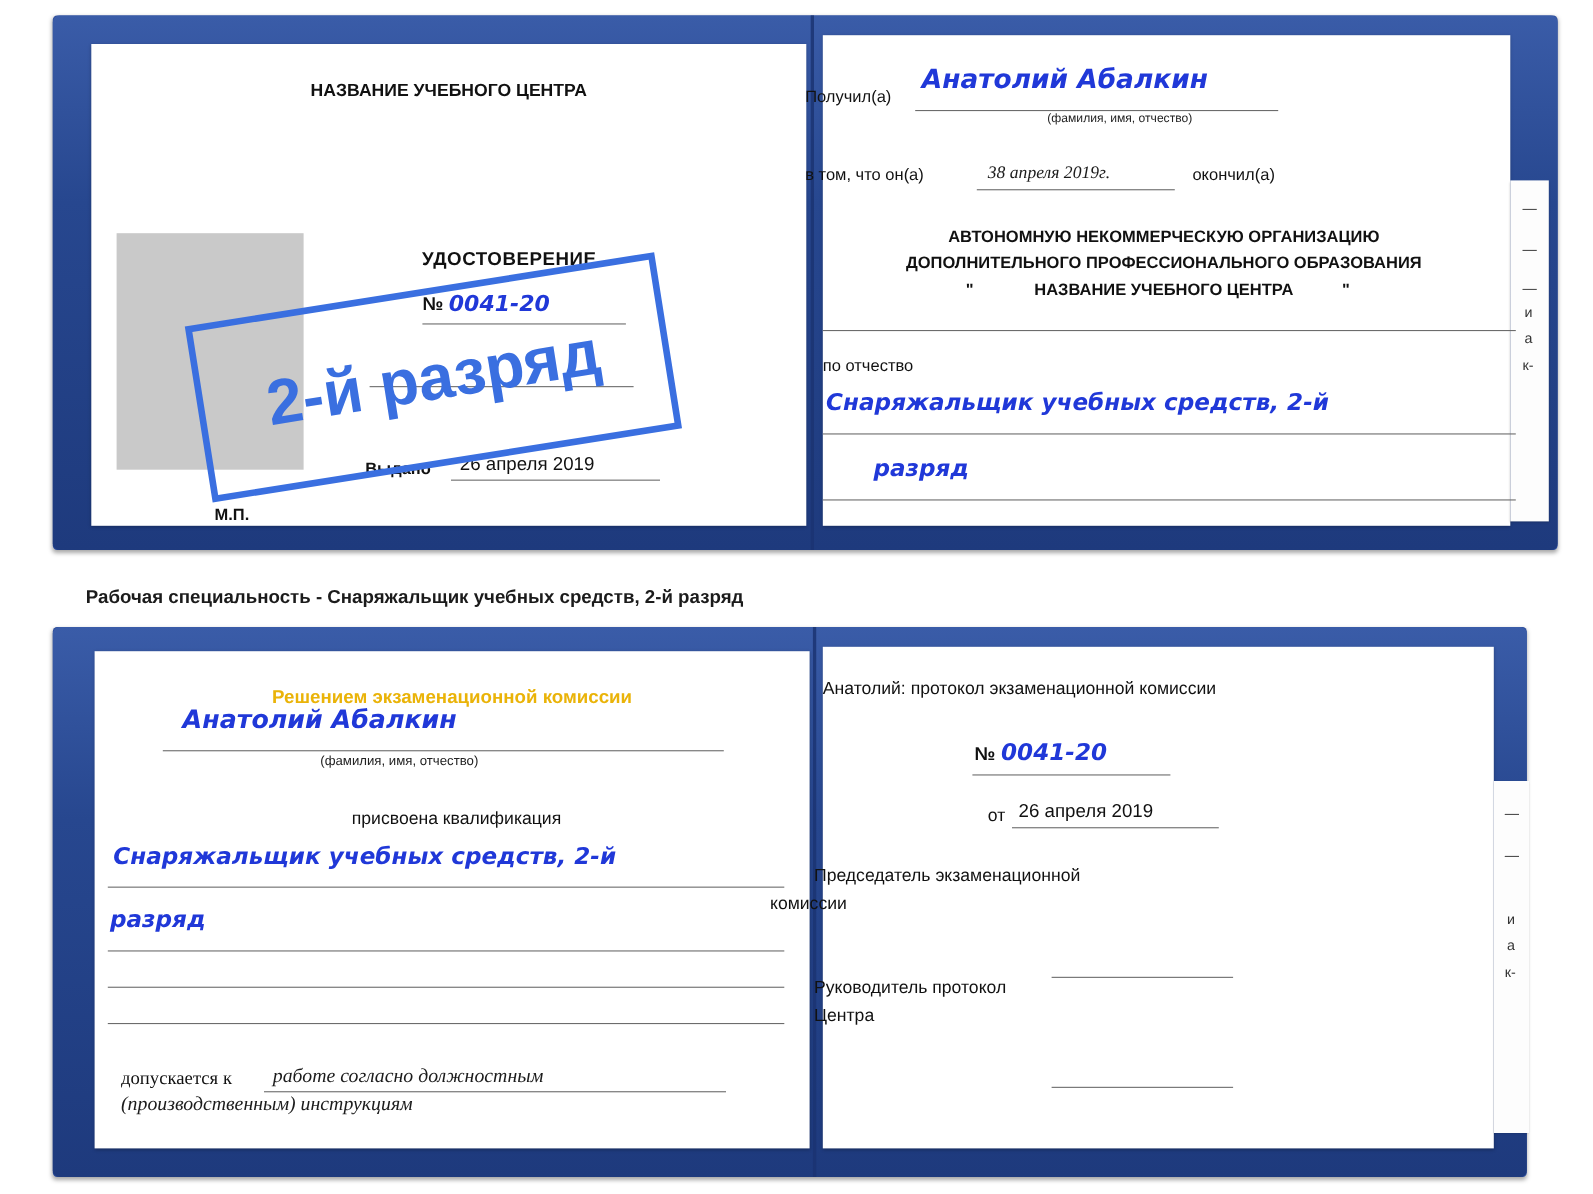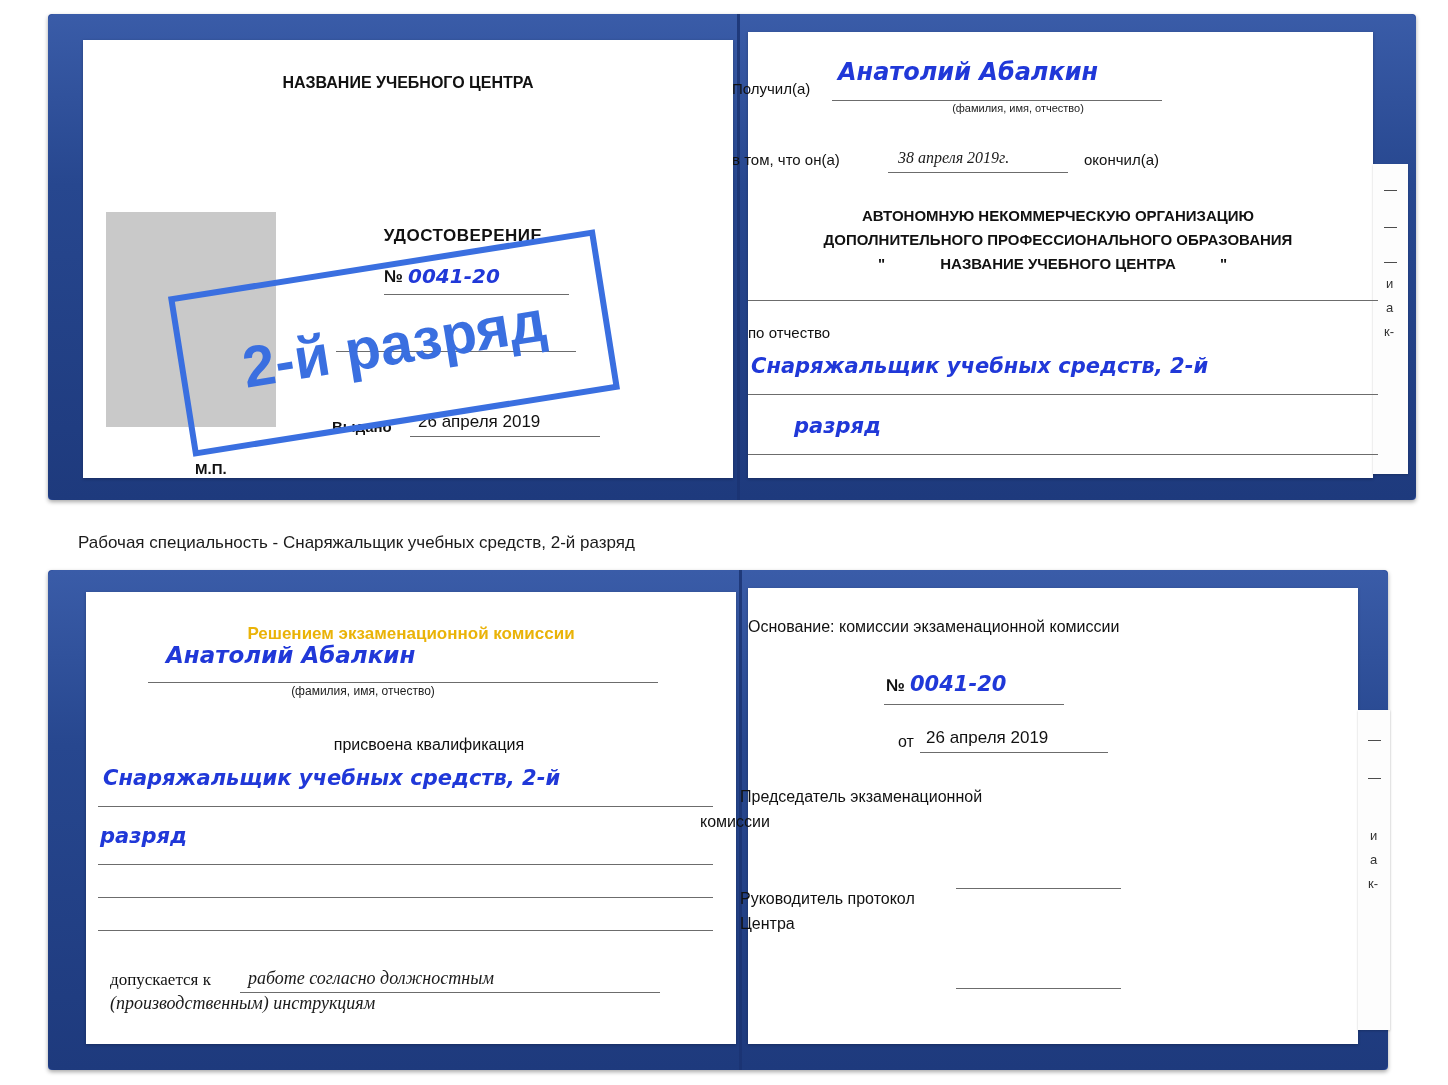--- a/index.html
+++ b/index.html
@@ -23,21 +23,21 @@
   .line{position:absolute;border-bottom:1px solid #6c6c6c;}
   .hand{font-family:"DejaVu Sans",sans-serif;color:#2038d8;font-style:italic;font-weight:bold;}
   .hand2{font-family:"Liberation Serif",serif;color:#1b1b1b;font-style:italic;}
 
   
   .stamp{position:absolute;border:6px solid #3a6fe0;color:#3a6fe0;
          font-weight:bold;display:flex;align-items:center;justify-content:center;
          transform:rotate(-9deg);background:transparent;}
   .gray-box{position:absolute;background:#c9c9c9;}
 
-  .caption{position:absolute;font-size:17px;color:#1b1b1b;font-weight:normal;}
+  .caption{position:absolute;font-size:17px;color:#1b1b1b;font-weight:bold;}
 </style>
 </head>
 <body>
 
 <div class="book" style="left:48px;top:14px;width:1368px;height:486px;">
   <div class="cover-shade"></div>
 
   <div class="page" style="left:35px;top:26px;width:650px;height:438px;"></div>
 
   <div class="page" style="left:700px;top:18px;width:625px;height:446px;"></div>
@@ -109,35 +109,35 @@
 
   <div class="spine" style="left:691px;"></div>
   <div class="edge" style="left:1310px;top:140px;width:32px;height:320px;"></div>
 
   <div class="t bold center" style="left:58px;top:54px;width:610px;font-size:17px;color:#eab308;">Решением экзаменационной комиссии</div>
 
   <div class="t hand" style="left:118px;top:72px;font-size:23px;">Анатолий Абалкин</div>
   <div class="line" style="left:100px;top:112px;width:510px;"></div>
   <div class="t center" style="left:205px;top:114px;width:220px;font-size:12px;color:#222;">(фамилия, имя, отчество)</div>
 
-  <div class="t center" style="left:76px;top:166px;width:610px;font-size:16px;color:#111;text-align:center;">присвоена квалификация</div>
+  <div class="t center" style="left:62px;top:166px;width:610px;font-size:16px;color:#111;text-align:center;">присвоена квалификация</div>
 
   <div class="t hand" style="left:55px;top:196px;font-size:21px;">Снаряжальщик учебных средств, 2-й</div>
   <div class="line" style="left:50px;top:236px;width:615px;"></div>
   <div class="t hand" style="left:52px;top:254px;font-size:21px;">разряд</div>
   <div class="line" style="left:50px;top:294px;width:615px;"></div>
   <div class="line" style="left:50px;top:327px;width:615px;"></div>
   <div class="line" style="left:50px;top:360px;width:615px;"></div>
 
   <div class="t hand2" style="left:62px;top:400px;font-size:17px;color:#111;font-style:normal;">допускается к</div>
   <div class="t hand2" style="left:200px;top:398px;font-size:18px;">работе согласно должностным</div>
   <div class="line" style="left:192px;top:422px;width:420px;"></div>
   <div class="t hand2" style="left:62px;top:423px;font-size:18px;">(производственным) инструкциям</div>
 
-  <div class="t" style="left:700px;top:48px;font-size:16px;color:#111;">Основание: комиссии экзаменационной комиссии</div>
+  <div class="t" style="left:700px;top:48px;font-size:16px;color:#111;">Анатолий: протокол экзаменационной комиссии</div>
 
   <div class="t bold" style="left:838px;top:106px;font-size:17px;color:#111;">№</div>
   <div class="t hand" style="left:862px;top:102px;font-size:21px;">0041-20</div>
   <div class="line" style="left:836px;top:134px;width:180px;"></div>
 
   <div class="t" style="left:850px;top:163px;font-size:16px;color:#111;">от</div>
   <div class="t" style="left:878px;top:158px;font-size:17px;color:#111;">26 апреля 2019</div>
   <div class="line" style="left:872px;top:182px;width:188px;"></div>
 
   <div class="t" style="left:692px;top:218px;font-size:16px;color:#111;">Председатель экзаменационной</div>

